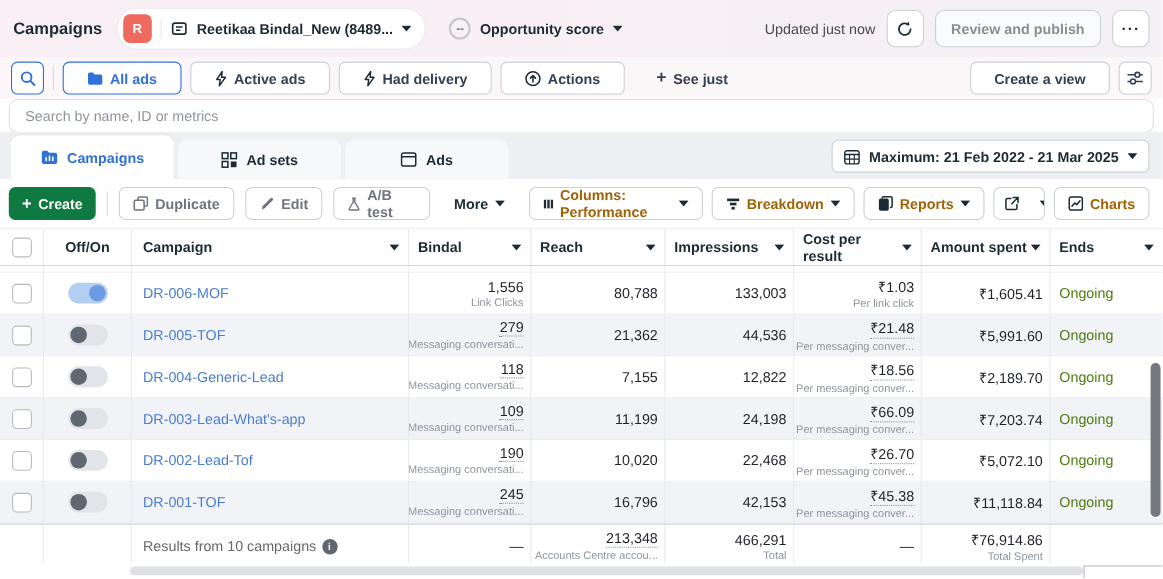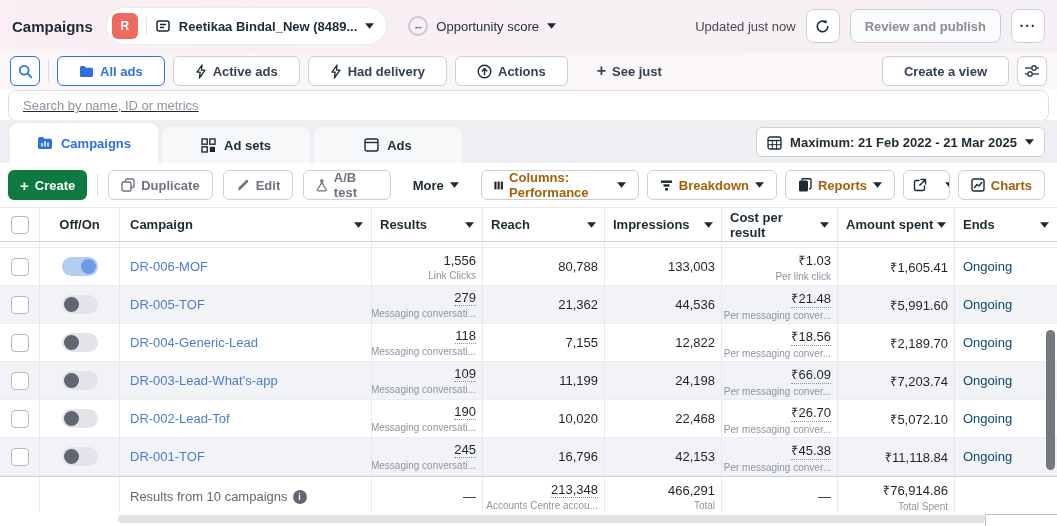--- a/index.html
+++ b/index.html
@@ -12,21 +12,21 @@
   .page-title { font-size:15px; font-weight:700; margin-right:14px; }
   .account-pill { background:#fff; border-radius:20px; height:36px; display:flex; align-items:center;
     padding:0 12px 0 5px; gap:8px; box-shadow:0 0 0 1px #ebebee; }
   .acct-badge { width:26px; height:26px; border-radius:6px; background:#ee6a5f; color:#fff;
     font-size:12px; font-weight:700; display:flex; align-items:center; justify-content:center; }
   .pill-sep { width:1px; height:18px; background:#e4e6eb; }
   .acct-name { font-size:13px; font-weight:600; }
   .score-wrap { display:flex; align-items:center; gap:8px; margin-left:22px; }
   .score-circle { width:20px; height:20px; border-radius:50%; border:2px solid #c6cad0;
     font-size:10px; color:#65676b; display:flex; align-items:center; justify-content:center; font-weight:700; }
-  .score-label { font-size:13px; font-weight:400; }
+  .score-label { font-size:13px; font-weight:700; }
   .top-right { margin-left:auto; display:flex; align-items:center; gap:10px; }
   .updated { font-size:13px; color:#46494d; }
   .icon-btn { height:34px; min-width:34px; background:#fff; border:1px solid #ccd0d5; border-radius:8px;
     display:flex; align-items:center; justify-content:center; cursor:pointer; }
   .btn-gray { height:34px; padding:0 14px; background:#fafbfc; border:1px solid #ccd0d5; border-radius:8px;
     font-size:13px; font-weight:600; color:#8a8d91; display:flex; align-items:center; }
   .dots-btn { font-size:14px; font-weight:700; color:#1c2b33; letter-spacing:1px; }
 
   
   .filterbar { position:absolute; left:0; top:52px; width:1057px; height:38px; background:#fbf6f8;
@@ -36,21 +36,21 @@
   .chip.active { border-color:#2f71d9; color:#2f71d9; }
   .sq { width:30px; padding:0; justify-content:center; }
   .vsep { width:1px; height:22px; background:#d8dade; }
   .see-more { border:none; background:transparent; }
   .filter-right { margin-left:auto; display:flex; align-items:flex-end; gap:8px; }
 
   
   .searchrow { position:absolute; left:0; top:90px; width:1057px; height:30px; background:#fff; }
   .search-input { position:absolute; left:8px; right:8px; top:0; height:31px; border:1px solid #e3dbe1;
     border-radius:8px; padding:0 14px; font-size:13px; color:#1c2b33; background:#fff;
-    font-family:"Liberation Sans",sans-serif;text-decoration:underline; }
+    font-family:"Liberation Sans",sans-serif; }
   .search-input::placeholder { color:#90949c; }
 
   
   .tabsrow { position:absolute; left:0; top:120px; width:1057px; height:43px; background:#edeff3; }
   .tab { position:absolute; bottom:0; height:36px; border-radius:8px 8px 0 0; display:flex;
     align-items:center; justify-content:center; gap:8px; font-size:13px; font-weight:700; cursor:pointer; }
   .tab-active { height:40px; background:#fff; color:#2f71d9; box-shadow:0 -1px 2px rgba(0,0,0,0.04); }
   .tab-idle { background:#f7f8fa; color:#1c2b33; }
   .date-btn { position:absolute; right:12px; top:7px; height:30px; background:#fff; border:1px solid #ccd0d5;
     border-radius:6px; display:flex; align-items:center; gap:8px; padding:0 10px; font-size:13px;
@@ -81,21 +81,21 @@
   .w-cb{width:40px; justify-content:center;} .w-onoff{width:80px; justify-content:center;}
   .w-camp{width:252px; padding:0 8px 0 10px;} .w-res{width:111px;} .w-reach{width:122px;}
   .w-imp{width:117px;} .w-cost{width:116px;} .w-spent{width:117px;}
   .w-ends{width:102px; border-right:none; padding-left:8px;}
   .hc { justify-content:space-between; padding:0 8px; font-size:13px; color:#1c2b33; }
   .num { flex-direction:column; align-items:flex-end; justify-content:center; padding-right:6px; }
   .num .v { font-size:13px; color:#1f2329; white-space:nowrap;margin-left:44px; }
   .num .sub { font-size:10px; color:#8d949e; margin-top:2px; white-space:nowrap; }
   .dots { border-bottom:1px dotted #8d949e; }
   .camp-link { font-size:13px; color:#4a7dd0; cursor:pointer; white-space:nowrap; }
-  .ends-v { font-size:13px; color:#0c4a6e; white-space:nowrap; }
+  .ends-v { font-size:13px; color:#4d7c0f; white-space:nowrap; }
   .checkbox { width:18px; height:18px; border:1.5px solid #b6bac0; border-radius:4px; background:#fff; cursor:pointer; }
   .toggle { width:36px; height:19px; border-radius:10px; position:relative; cursor:pointer; }
   .toggle.on { background:#b3cef2; }
   .toggle.off { background:#e2e4e9; }
   .knob { width:15px; height:15px; border-radius:50%; position:absolute; top:2px; }
   .toggle.on .knob { right:2px; background:#6b9be3; }
   .toggle.off .knob { left:2px; background:#606770; }
   .foot-label { font-size:13px; color:#65676b; display:flex; align-items:center; gap:5px; }
   .info-i { width:14px; height:14px; border-radius:50%; background:#606770; color:#fff; font-size:9px;
     font-weight:700; display:flex; align-items:center; justify-content:center; font-style:normal; }
@@ -362,21 +362,21 @@
     <div class="c w-onoff hc" style="justify-content:center;">
         <span>Off/On</span>
       </div>
     <div class="c w-camp hc" style="padding-left:10px;">
       <span>Campaign</span>
       <svg class="caret" viewBox="0 0 10 6">
           <path d="M0 0h10L5 6z" fill="#1c2b33"></path>
         </svg>
     </div>
     <div class="c w-res hc">
-        <span>Results</span>
+        <span>Bindal</span>
         <svg class="caret" viewBox="0 0 10 6">
           <path d="M0 0h10L5 6z" fill="#1c2b33"></path>
         </svg>
       </div>
     <div class="c w-reach hc">
         <span>Reach</span>
         <svg class="caret" viewBox="0 0 10 6">
           <path d="M0 0h10L5 6z" fill="#1c2b33"></path>
         </svg>
       </div>

